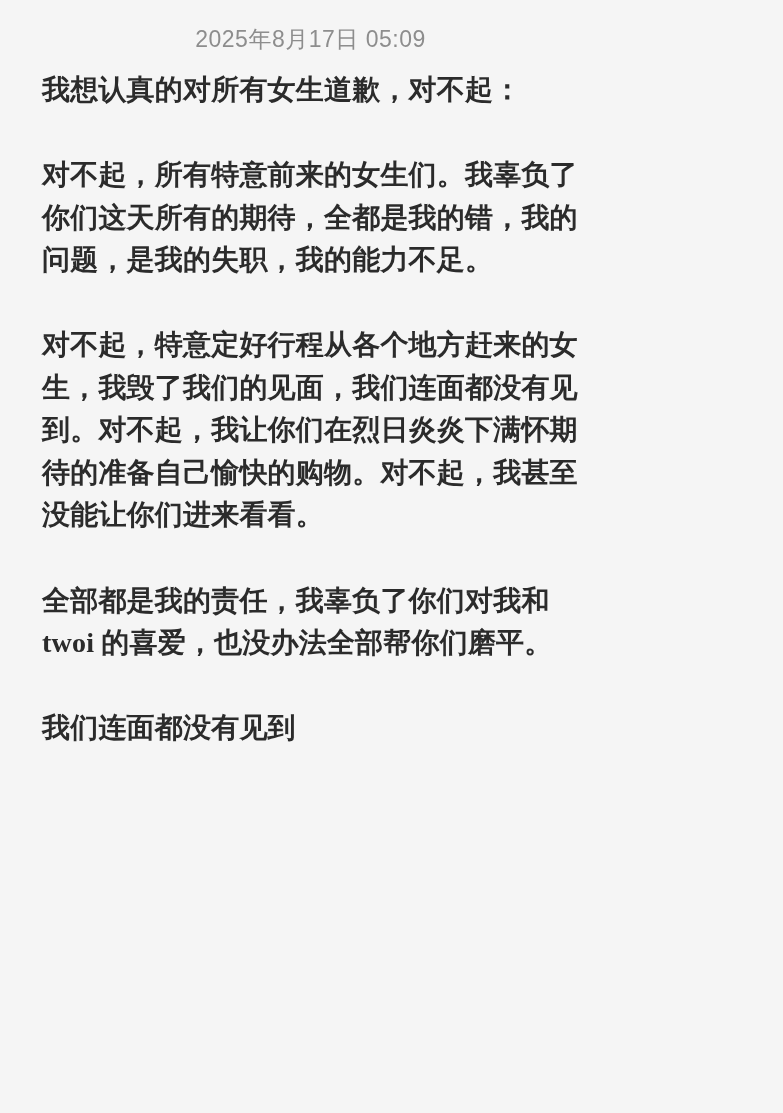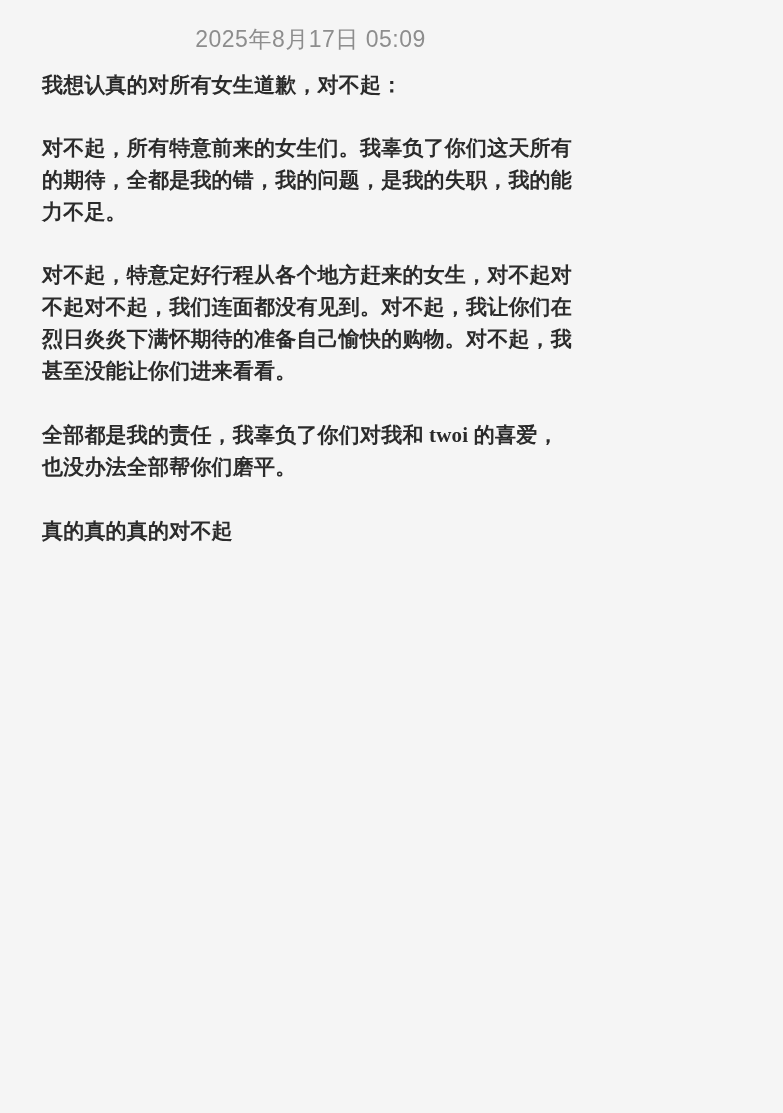--- a/index.html
+++ b/index.html
@@ -23,21 +23,21 @@
   }
   .timestamp {
     text-align: center;
     color: #8d8d8d;
     font-size: 23px;
     letter-spacing: 0.5px;
     margin: 6px 0 14px 0;
     font-weight: 400;
   }
   .post-body {
-    font-size: 21px;
+    font-size: 28px;
     line-height: 1.52;
     font-weight: 700;
     color: #2b2b2b;
     letter-spacing: 0.2px;
     word-break: break-word;
   }
   .para {
     margin: 0;
     white-space: pre-wrap;
   }
@@ -47,17 +47,17 @@
   }
 </style>
 </head>
 <body>
 
 <div class="page">
   <div class="timestamp">2025年8月17日 05:09</div>
   <div class="post-body">
     <p class="para">我想认真的对所有女生道歉，对不起：</p>
     <p class="para">对不起，所有特意前来的女生们。我辜负了你们这天所有的期待，全都是我的错，我的问题，是我的失职，我的能力不足。</p>
-    <p class="para">对不起，特意定好行程从各个地方赶来的女生，对不起对不起对不起，我们连面都没有见到。对不起，我让你们在烈日炎炎下满怀期待的准备自己愉快的购物。对不起，我甚至没能让你们进来看看。</p>
+    <p class="para">对不起，特意定好行程从各个地方赶来的女生，我毁了我们的见面，我们连面都没有见到。对不起，我让你们在烈日炎炎下满怀期待的准备自己愉快的购物。对不起，我甚至没能让你们进来看看。</p>
     <p class="para">全部都是我的责任，我辜负了你们对我和 twoi 的喜爱，也没办法全部帮你们磨平。</p>
-    <p class="para">真的真的真的对不起</p>
+    <p class="para">我们连面都没有见到</p>
   </div>
 </div>
 
 </body></html>

